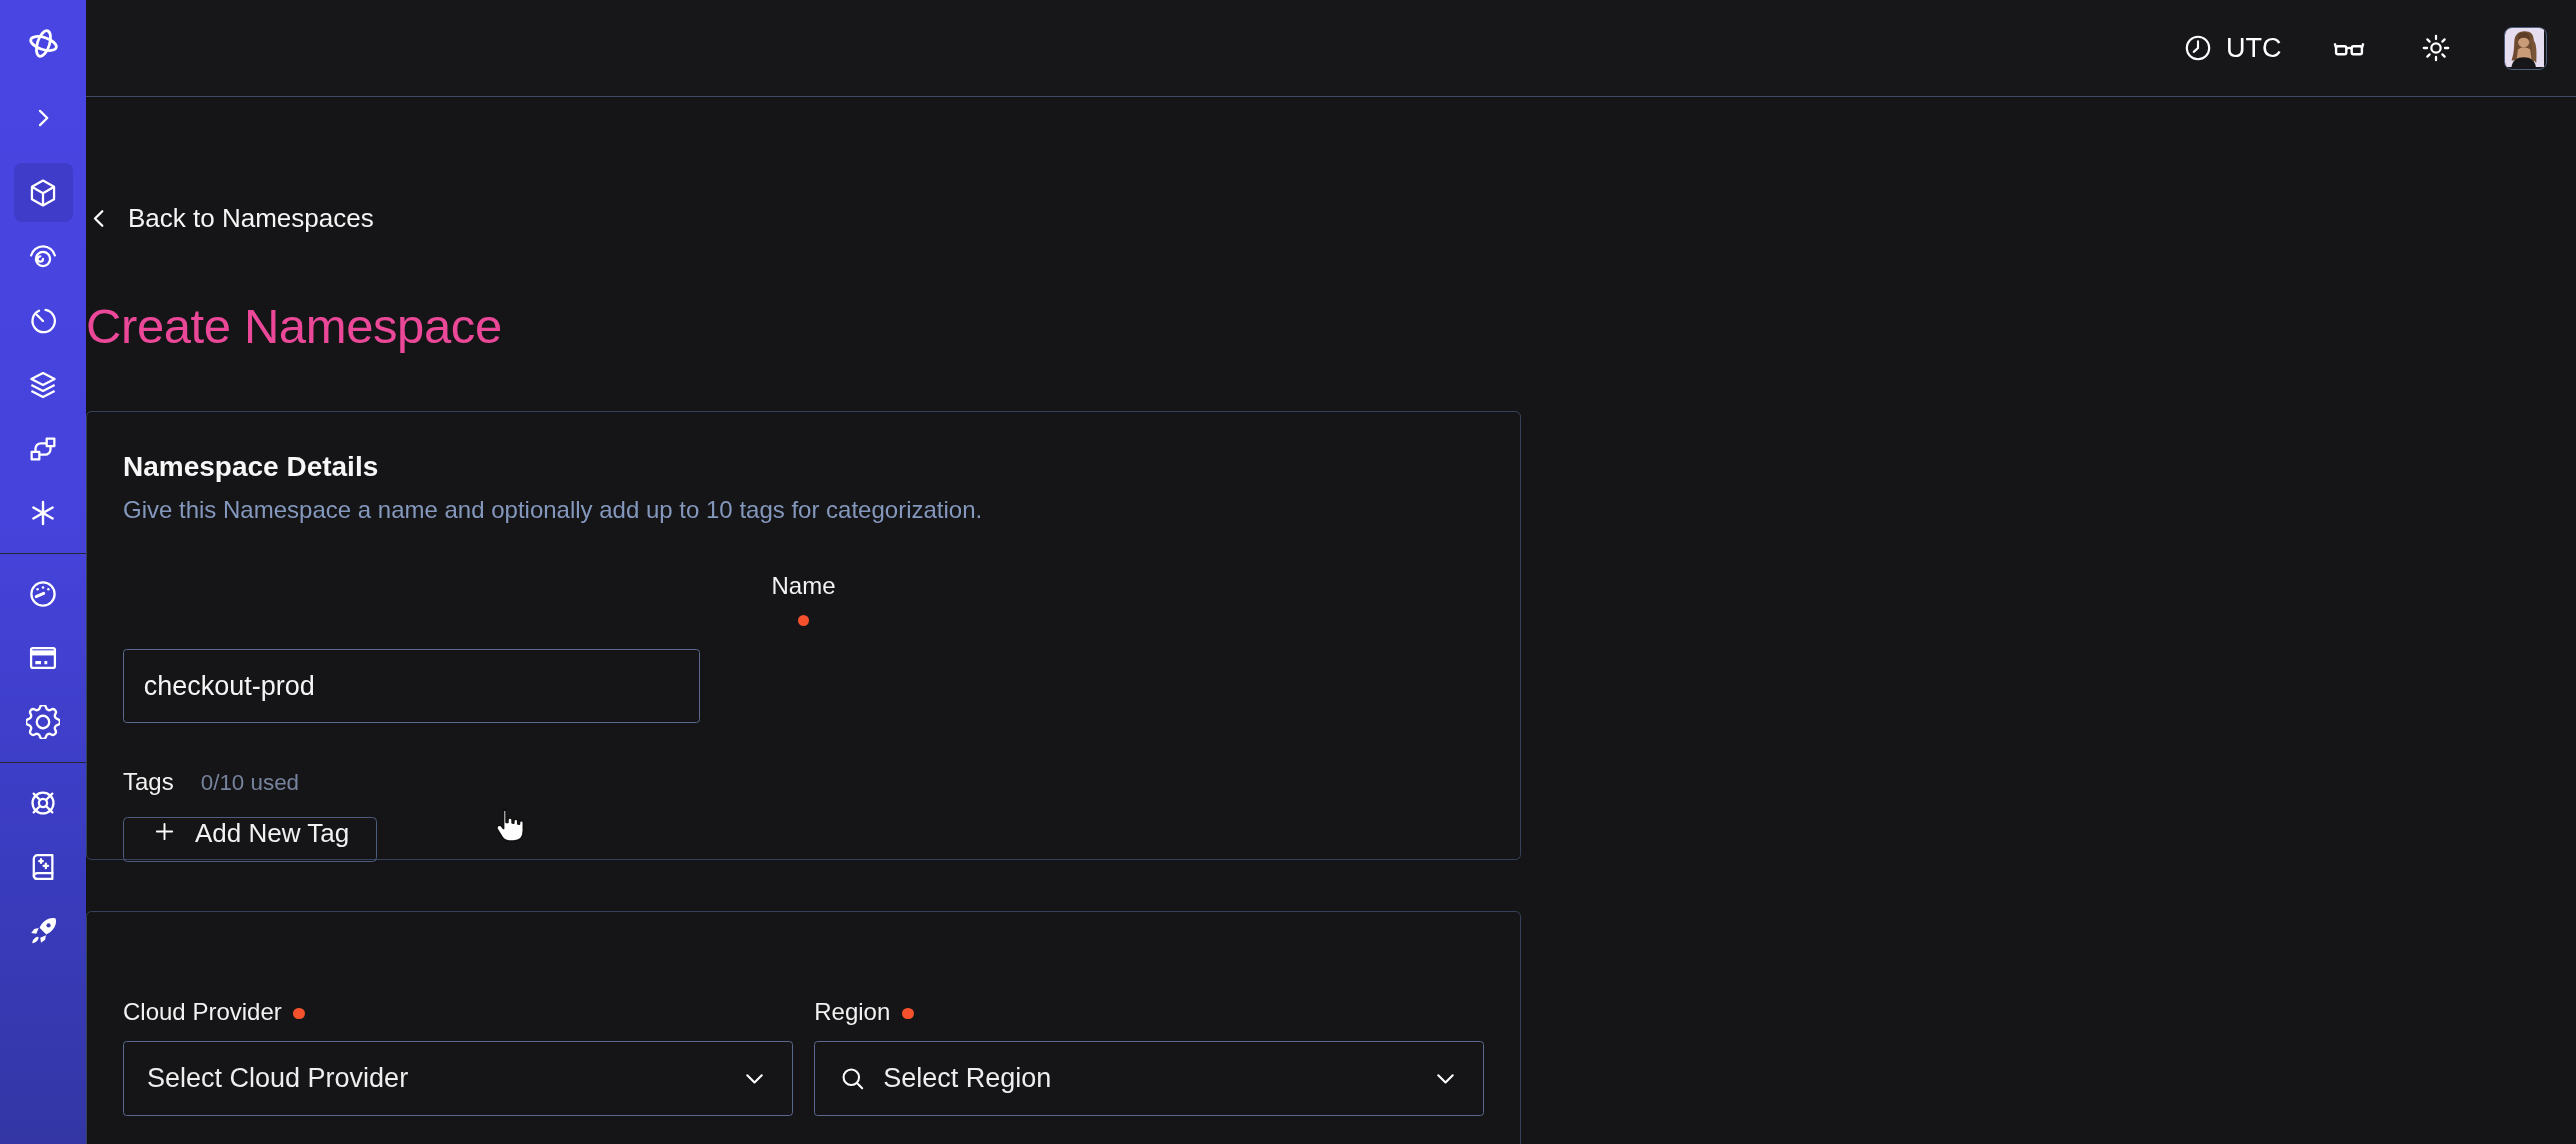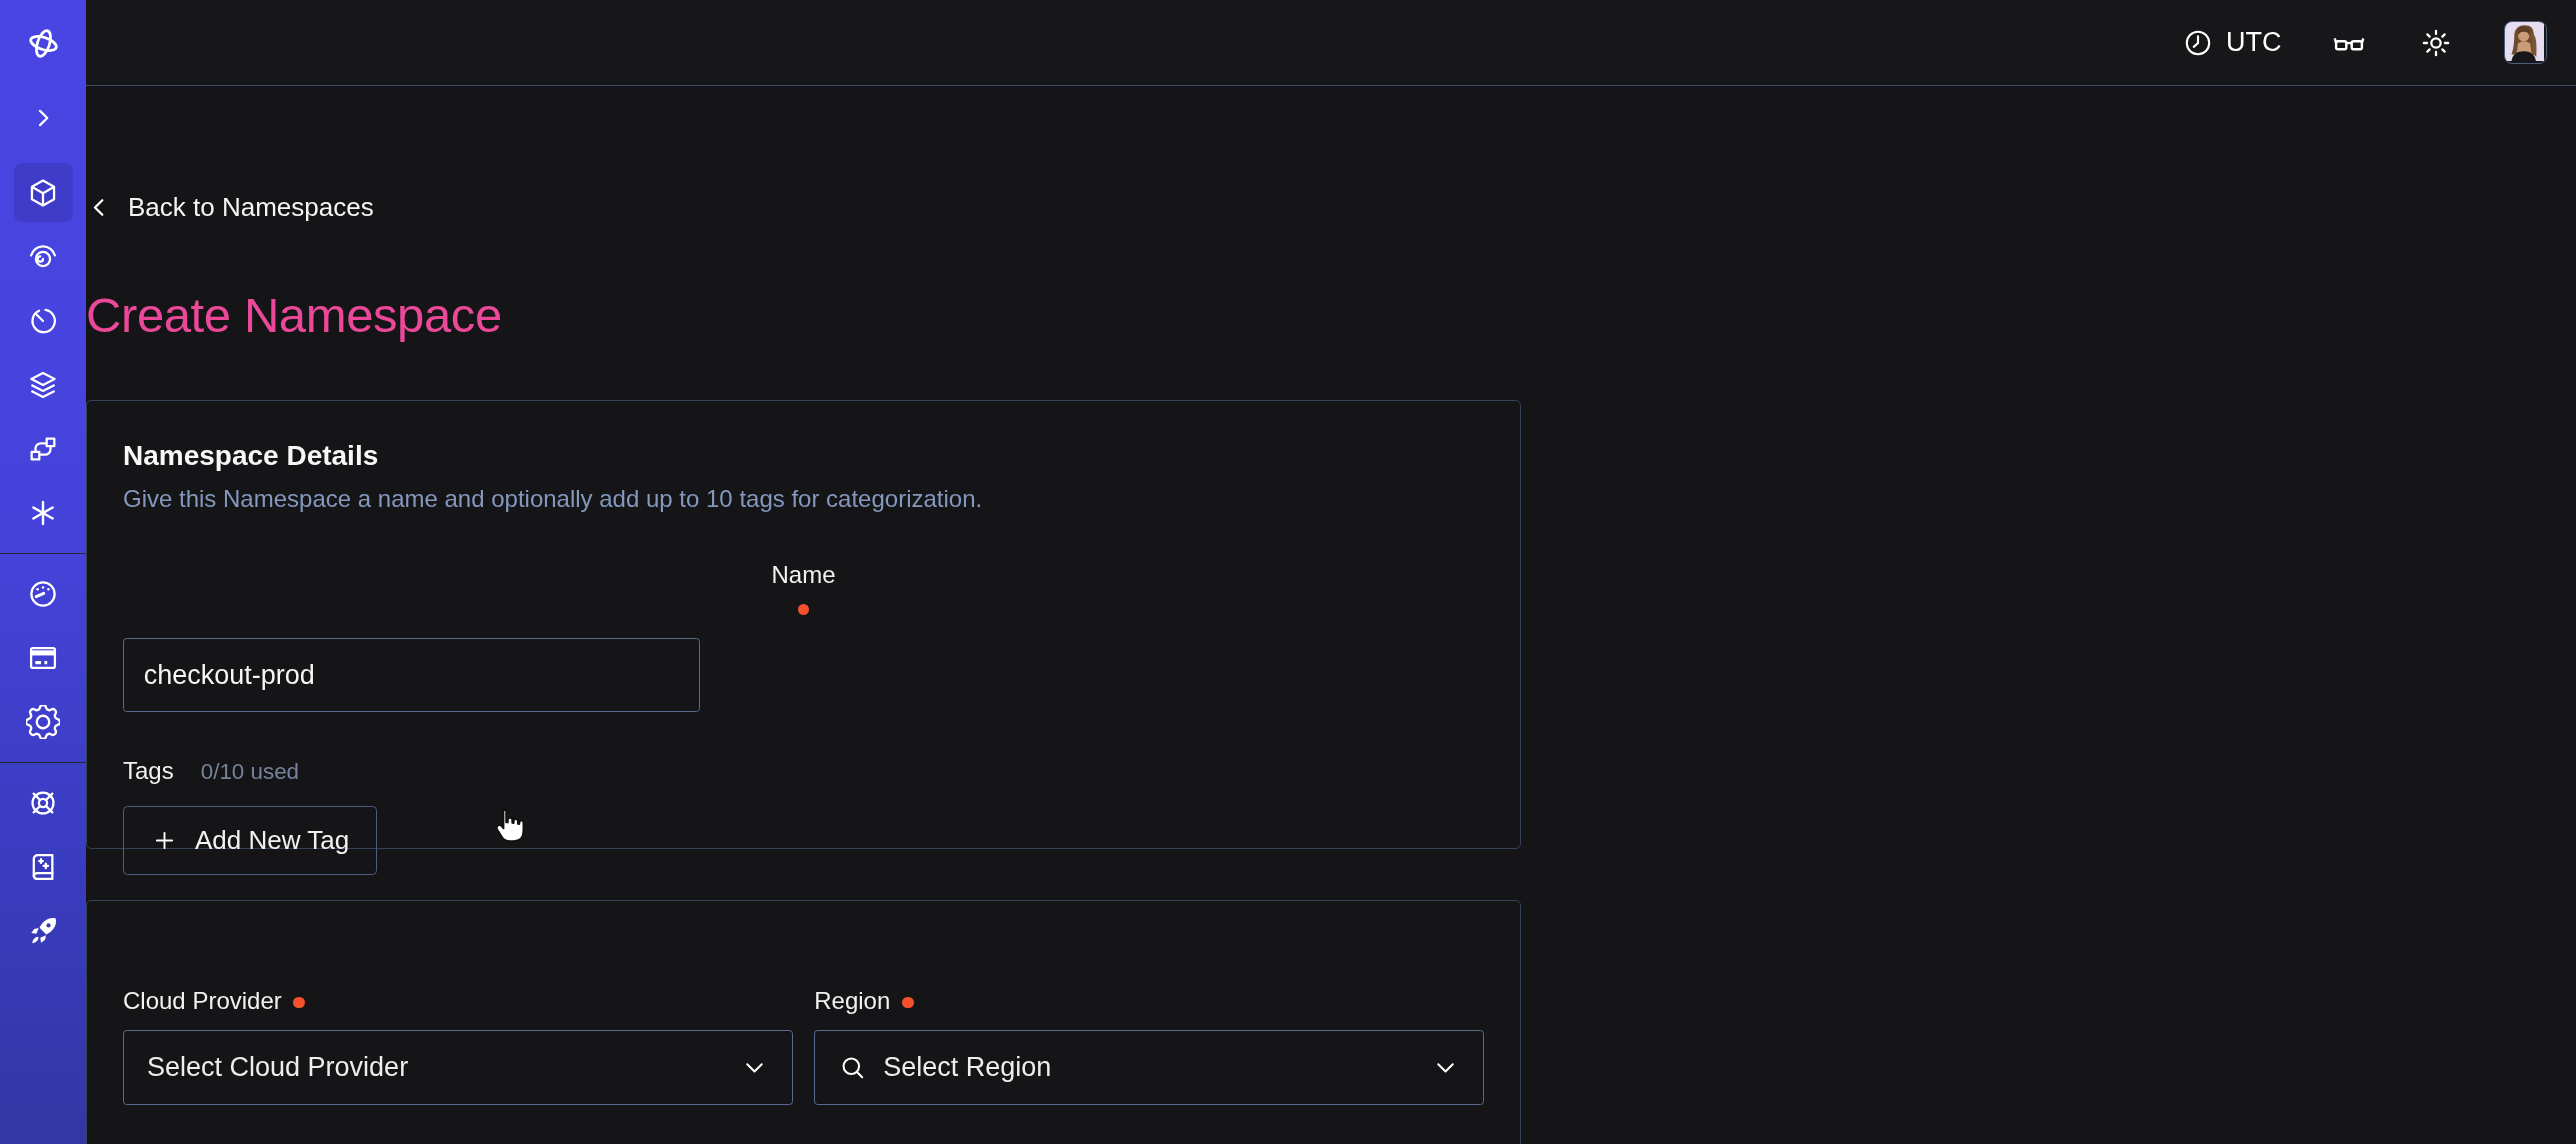--- a/index.html
+++ b/index.html
@@ -25,21 +25,21 @@
   .sb-item.logo { height: 86px; }
   .sb-item .pad { width: 59px; height: 59px; display: grid; place-items: center; border-radius: 8px; }
   .sb-item.active .pad { background: #3f3cca; }
   .sb-item svg { display: block; }
   .sb-divider { width: 86px; height: 0; border-top: 1.8px solid #272730; margin: 8px 0; }
   .sb-gap { height: 10.7px; }
 
   
   .main { flex: 1; display: flex; flex-direction: column; min-width: 0; }
   .header {
-    height: 86px; flex: none;
+    height: 97px; flex: none;
     background: #17171a;
     border-bottom: 1.8px solid #3f4c68;
     display: flex; align-items: center; justify-content: flex-end;
     padding-right: 29.5px; gap: 48px;
   }
   .tz { display: flex; align-items: center; gap: 12.5px; font-size: 27px; color: #ffffff; cursor: pointer; }
   .hd-btn { display: grid; place-items: center; width: 39px; height: 39px; cursor: pointer; }
   .avatar {
     width: 43px; height: 43px; border-radius: 8px;
     border: 1.8px solid #4e5d7c; overflow: hidden; cursor: pointer; flex: none;
@@ -72,22 +72,22 @@
   .name-field { margin-top: 48px; flex-direction: column; }
   .text-input {
     margin-top: 23px; width: 577px; height: 74px;
     background: transparent; border: 1.8px solid #5a6a8e; border-radius: 3.6px;
     color: #f5f5f5; font-size: 27px; padding: 0 19.7px;
     font-family: "Liberation Sans", sans-serif; outline: none; display: block;
   }
   .tags-row { margin-top: 45px; display: flex; align-items: baseline; gap: 27px; }
   .tags-used { font-size: 22.4px; color: #76839c; }
   .btn {
-    margin-top: 20.6px; height: 69px; padding: 0 27px;
-    display: inline-flex; align-items: center; gap: 17px;
+    margin-top: 20.6px; height: 45px; padding: 0 27px;
+    display: inline-flex; align-items: flex-start; gap: 17px;
     background: transparent; border: 1.8px solid #4d5d80; border-radius: 4.5px;
     color: #f2f2f2; font-size: 26px; font-family: "Liberation Sans", sans-serif; cursor: pointer;
   }
 
   .cols { display: flex; gap: 21.5px; margin-top: 47px; }
   .col { flex: 1; min-width: 0; }
   .select {
     margin-top: 15px; height: 75px; width: 100%;
     border: 1.8px solid #5a6a8e; border-radius: 3.6px;
     display: flex; align-items: center; gap: 16px;

